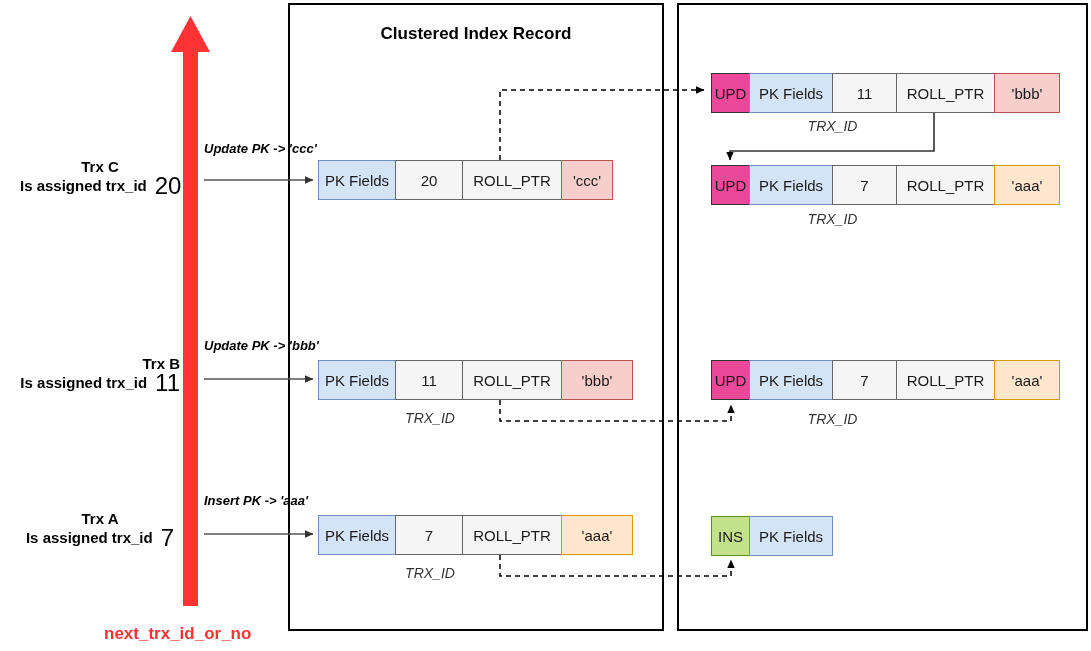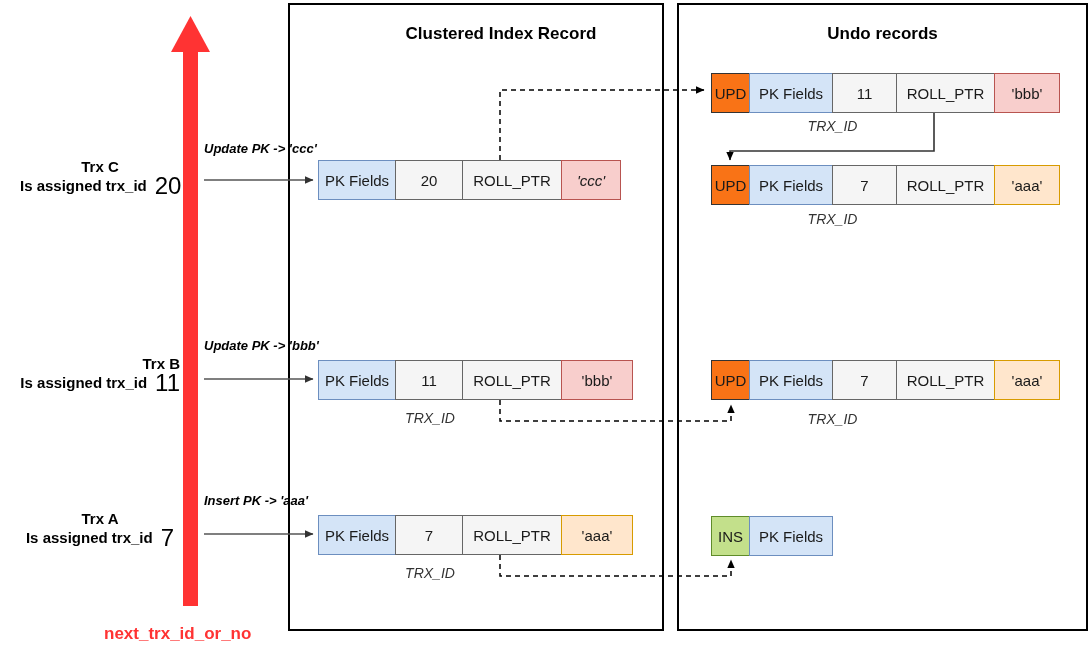--- a/index.html
+++ b/index.html
@@ -10,21 +10,21 @@
   .panel-title{position:absolute;font-weight:bold;font-size:17px;color:#000;text-align:center;white-space:nowrap;}
 
   .rec{position:absolute;display:flex;height:40px;box-sizing:border-box;}
   .cell{box-sizing:border-box;border:1px solid #666;display:flex;align-items:center;justify-content:center;
         font-size:15px;color:#1a1a1a;white-space:nowrap;margin-left:-1px;}
   .cell:first-child{margin-left:0;}
   .c-pk{background:#d4e4f7;border-color:#6c8ebf;}
   .c-gray{background:#f5f5f5;border-color:#666;}
   .c-red{background:#f8cecc;border-color:#b85450;}
   .c-orange{background:#ffe6cc;border-color:#d79b00;}
-  .c-yellow{background:#f97316;border-color:#333;}
+  .c-yellow{background:#ec4899;border-color:#333;}
   .c-green{background:#c3e08b;border-color:#5f8c2a;}
 
   .trxid-lbl{position:absolute;font-style:italic;font-size:14px;color:#333;text-align:center;white-space:nowrap;}
 
   .trx-label{position:absolute;text-align:center;white-space:nowrap;}
   .trx-label .l1{font-weight:bold;font-size:15px;color:#000;display:block;line-height:18px;}
   .trx-label .l2{font-weight:bold;font-size:15px;color:#000;display:inline-block;line-height:20px;vertical-align:middle;}
   .trx-label .num{font-size:24px;font-weight:normal;color:#000;display:inline-block;vertical-align:middle;margin-left:8px;line-height:20px;}
 
   .op-label{position:absolute;font-style:italic;font-weight:bold;font-size:13px;color:#000;white-space:nowrap;}
@@ -34,22 +34,21 @@
   svg.ov{position:absolute;left:0;top:0;width:1091px;height:651px;pointer-events:none;}
 </style>
 </head>
 <body>
 
 <div id="stage">
 
   <div class="panel" style="left:288px;top:3px;width:376px;height:628px;"></div>
   <div class="panel" style="left:677px;top:3px;width:411px;height:628px;"></div>
 
-  <div class="panel-title" style="left:288px;top:24px;width:376px;margin-left:25px;">Clustered Index Record</div>
-  <div class="panel-title" style="left:677px;top:24px;width:411px;">Undo records</div>
+  <div class="panel-title" style="left:288px;top:24px;width:376px;">Clustered Index Record</div>
 
   <svg class="ov" viewBox="0 0 1091 651">
 
     <g>
       <rect x="183" y="40" width="15" height="566" fill="#ff3333"></rect>
       <polygon points="190.5,16 210,52 171,52" fill="#ff3333"></polygon>
     </g>
   </svg>
 
   <div class="red-text" style="left:104px;top:624px;">next_trx_id_or_no</div>
@@ -109,21 +108,21 @@
 
     <g>
       <path d="M500,555 L500,576 L731,576 L731,560" fill="none" stroke="#000" stroke-width="1.5" stroke-dasharray="5,4" marker-end="url(#ahd)"></path>
     </g>
   </svg>
 
   <div class="rec" style="left:318px;top:160px;">
     <div class="cell c-pk" style="width:78px;">PK Fields</div>
     <div class="cell c-gray" style="width:68px;">20</div>
     <div class="cell c-gray" style="width:100px;">ROLL_PTR</div>
-    <div class="cell c-red" style="width:60px;font-style:italic;">'ccc'</div>
+    <div class="cell c-red" style="width:52px;">'ccc'</div>
   </div>
 
   <div class="rec" style="left:318px;top:360px;">
     <div class="cell c-pk" style="width:78px;">PK Fields</div>
     <div class="cell c-gray" style="width:68px;">11</div>
     <div class="cell c-gray" style="width:100px;">ROLL_PTR</div>
     <div class="cell c-red" style="width:72px;">'bbb'</div>
   </div>
 
   <div class="rec" style="left:318px;top:515px;">

